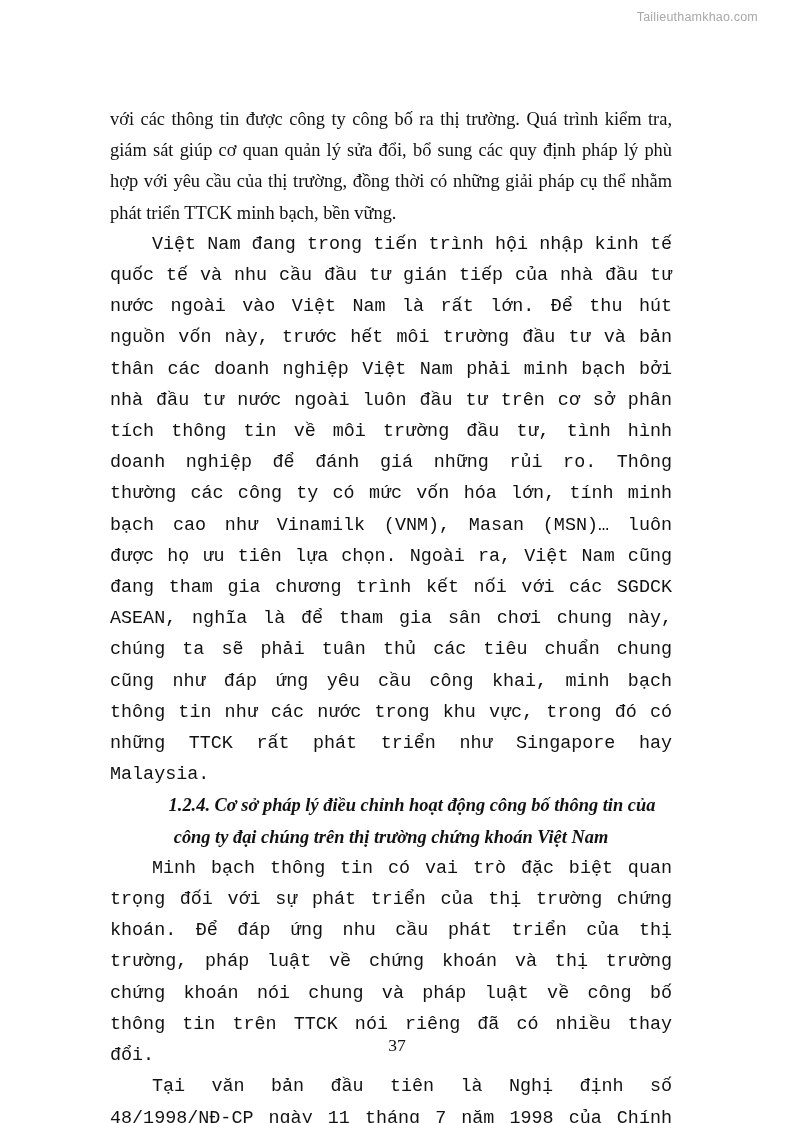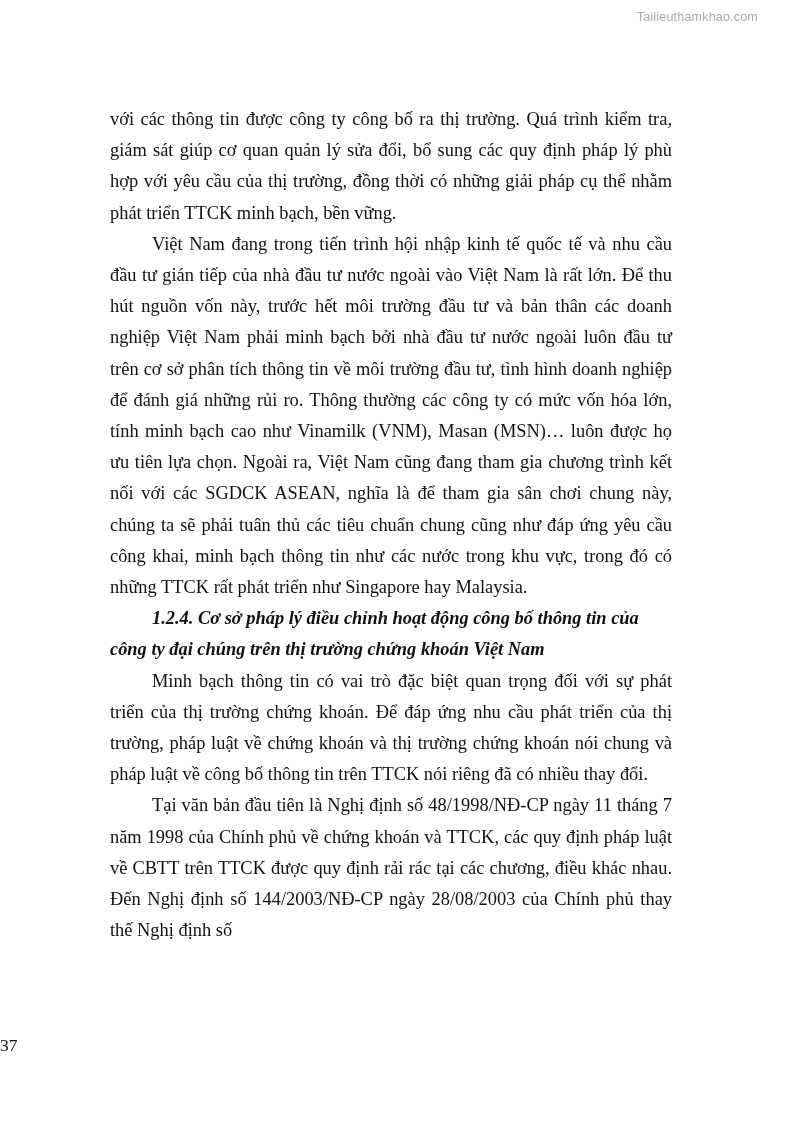--- a/index.html
+++ b/index.html
@@ -38,47 +38,48 @@
     font-size: 18.4px;
     line-height: 31.2px;
     color: #111111;
     text-align: justify;
     text-justify: inter-word;
     -webkit-hyphens: none;
     hyphens: none;
   }
   p.indent {
     text-indent: 42px;
+    font-family: Liberation Mono, monospace;
   }
   p.bullet-para {
     font-style: italic;
     padding-left: 0;
     text-align: left;
   }
   .bullet-mark {
     display: inline-block;
     width: 34px;
     text-align: right;
     padding-right: 16px;
     font-style: normal;
     font-size: 15px;
     vertical-align: 2px;
   }
   p.heading {
     font-weight: bold;
     font-style: italic;
     text-indent: 42px;
-    text-align: left;
+    text-align: center;
   }
   .pagenum {
     position: absolute;
     left: 0;
     right: 0;
     top: 1035px;
-    text-align: left;
+    text-align: center;
     font-family: "Liberation Serif", "DejaVu Serif", serif;
     font-size: 17.5px;
     color: #111111;
   }
 </style>
 </head>
 <body>
 
 <div class="page">
 

